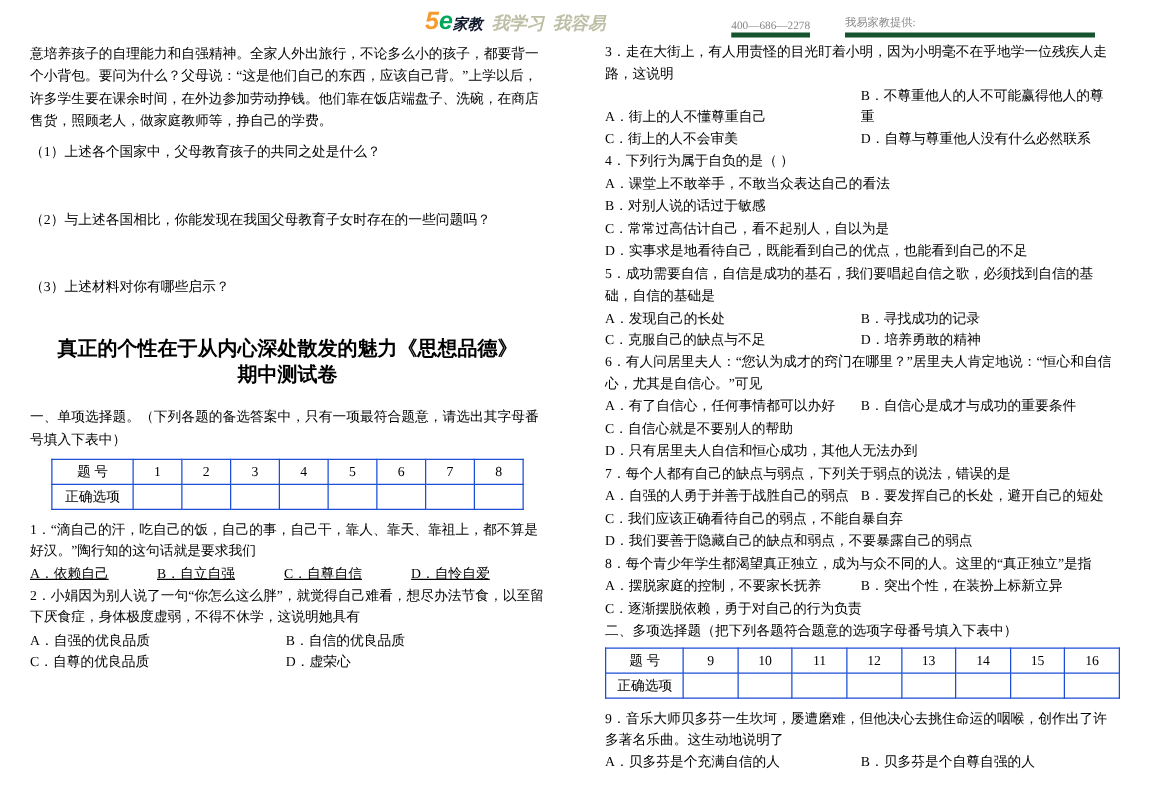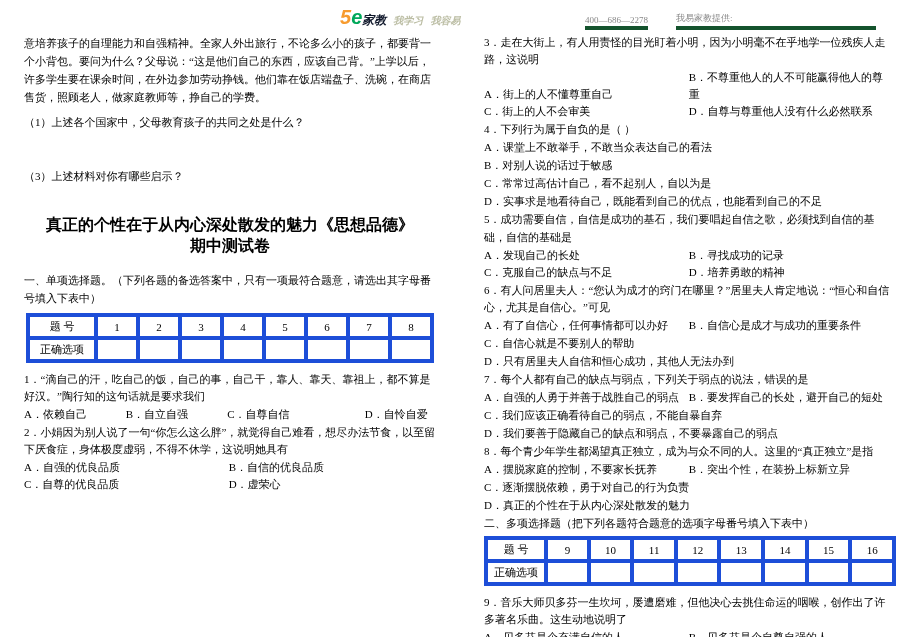--- a/index.html
+++ b/index.html
@@ -3,36 +3,36 @@
 <meta charset="utf-8">
 <style>
   body { margin:0; font-family:"Songti SC","SimSun",serif; font-size:11px; color:#000; background:#fff; }
   .page { width:920px; height:637px; position:relative; display:flex; }
   .col { width:460px; padding:4px 24px 4px 24px; box-sizing:border-box; }
   .header-top { position:absolute; top:4px; left:0; right:0; display:flex; justify-content:flex-end; padding-right:30px; align-items:flex-end; height:26px; }
   .logo { position:absolute; top:2px; left:340px; font-family:"Arial",sans-serif; font-weight:bold; font-style:italic; }
   .logo .five { color:#f79b2e; font-size:20px; }
   .logo .e { color:#00a85a; font-size:20px; }
   .logo .hz { color:#0f172a; font-size:12px;margin-top:36px; }
-  .slogan { font-size:10px; color:#bdbfa6; margin-left:4px; }
+  .slogan { font-size:14px; color:#bdbfa6; margin-left:4px; }
   .phone,.provider { font-size:9px; color:#888; border-bottom:4px solid #14532d; margin:0 14px; padding-bottom:1px; }
   .provider { width:200px; }
   .content { margin-top:30px; }
   .para { line-height:1.65; margin:3px 0; }
   .title1 { text-align:center; font-size:16px; font-weight:bold; margin-top:30px; }
   .title2 { text-align:center; font-size:16px; font-weight:bold; margin-bottom:14px; }
   .section-head { margin:10px 0 6px 0; }
   table.grid { border-collapse:collapse; margin:4px auto 8px auto; }
-  table.grid td,table.grid th { border:4px solid #1d4ed8; padding:2px 4px; font-size:11px; text-align:center; }
+  table.grid td,table.grid th { border:1px solid #1d4ed8; padding:2px 4px; font-size:11px; text-align:center; }
   table.grid .labelcell { width:56px; }
   table.grid .numcell { width:30px; }
   table.grid2 .numcell { width:36px; }
   .opts { line-height:1.65; }
   .opts span { display:inline-block; }
-  .w25 { width:24%; }
+  .w25 { width:24%;text-decoration:underline; }
   .w50 { width:49%; }
   .q { margin:1px 0; line-height:1.55; }
 </style>
 </head>
 <body>
 
 <div class="page">
   <div class="header-top">
     <div class="logo">
       <span class="five">5</span><span class="e">e</span><span class="hz">家教</span>
@@ -40,20 +40,21 @@
       <span class="slogan">我容易</span>
     </div>
     <span class="phone">400—686—2278</span>
     <span class="provider">我易家教提供:</span>
   </div>
 
   <div class="col">
     <div class="content">
       <div class="para">意培养孩子的自理能力和自强精神。全家人外出旅行，不论多么小的孩子，都要背一个小背包。要问为什么？父母说：“这是他们自己的东西，应该自己背。”上学以后，许多学生要在课余时间，在外边参加劳动挣钱。他们靠在饭店端盘子、洗碗，在商店售货，照顾老人，做家庭教师等，挣自己的学费。</div>
       <div class="para" style="margin-top:6px">（1）上述各个国家中，父母教育孩子的共同之处是什么？</div>
+      <div class="para" style="margin-top:36px">（2）与上述各国相比，你能发现在我国父母教育子女时存在的一些问题吗？</div>
       <div class="para" style="margin-top:36px">（3）上述材料对你有哪些启示？</div>
 
       <div class="title1">真正的个性在于从内心深处散发的魅力《思想品德》</div>
       <div class="title2">期中测试卷</div>
 
       <div class="section-head para">一、单项选择题。（下列各题的备选答案中，只有一项最符合题意，请选出其字母番号填入下表中）</div>
 
       <table class="grid">
         <tbody>
             <tr>
@@ -79,21 +80,21 @@
               <td></td>
         </tr>
       </tbody>
         </table>
 
       <div class="q">1．“滴自己的汗，吃自己的饭，自己的事，自己干，靠人、靠天、靠祖上，都不算是好汉。”陶行知的这句话就是要求我们</div>
       <div class="opts q">
         <span class="w25">A．依赖自己</span>
         <span class="w25">B．自立自强</span>
         <span class="w25">C．自尊自信</span>
-        <span class="w25" style="text-align:right">D．自怜自爱</span>
+        <span class="w25" style="text-align:left">D．自怜自爱</span>
       </div>
 
       <div class="q">2．小娟因为别人说了一句“你怎么这么胖”，就觉得自己难看，想尽办法节食，以至留下厌食症，身体极度虚弱，不得不休学，这说明她具有</div>
       <div class="opts q">
         <span class="w50">A．自强的优良品质</span>
         <span class="w50">B．自信的优良品质</span>
         <span class="w50">C．自尊的优良品质</span>
         <span class="w50">D．虚荣心</span>
       </div>
     </div>
@@ -138,21 +139,20 @@
       </div>
       <div class="q">C．我们应该正确看待自己的弱点，不能自暴自弃</div>
       <div class="q">D．我们要善于隐藏自己的缺点和弱点，不要暴露自己的弱点</div>
 
       <div class="q">8．每个青少年学生都渴望真正独立，成为与众不同的人。这里的“真正独立”是指</div>
       <div class="opts q">
         <span class="w50">A．摆脱家庭的控制，不要家长抚养</span>
         <span class="w50">B．突出个性，在装扮上标新立异</span>
       </div>
       <div class="q">C．逐渐摆脱依赖，勇于对自己的行为负责</div>
-      <div class="q">D．真正的个性在于从内心深处散发的魅力</div>
 
       <div class="q">二、多项选择题（把下列各题符合题意的选项字母番号填入下表中）</div>
 
       <table class="grid grid2">
         <tbody>
             <tr>
           <td class="labelcell">题    号</td>
           <td class="numcell">9</td>
           <td class="numcell">10</td>
           <td class="numcell">11</td>

